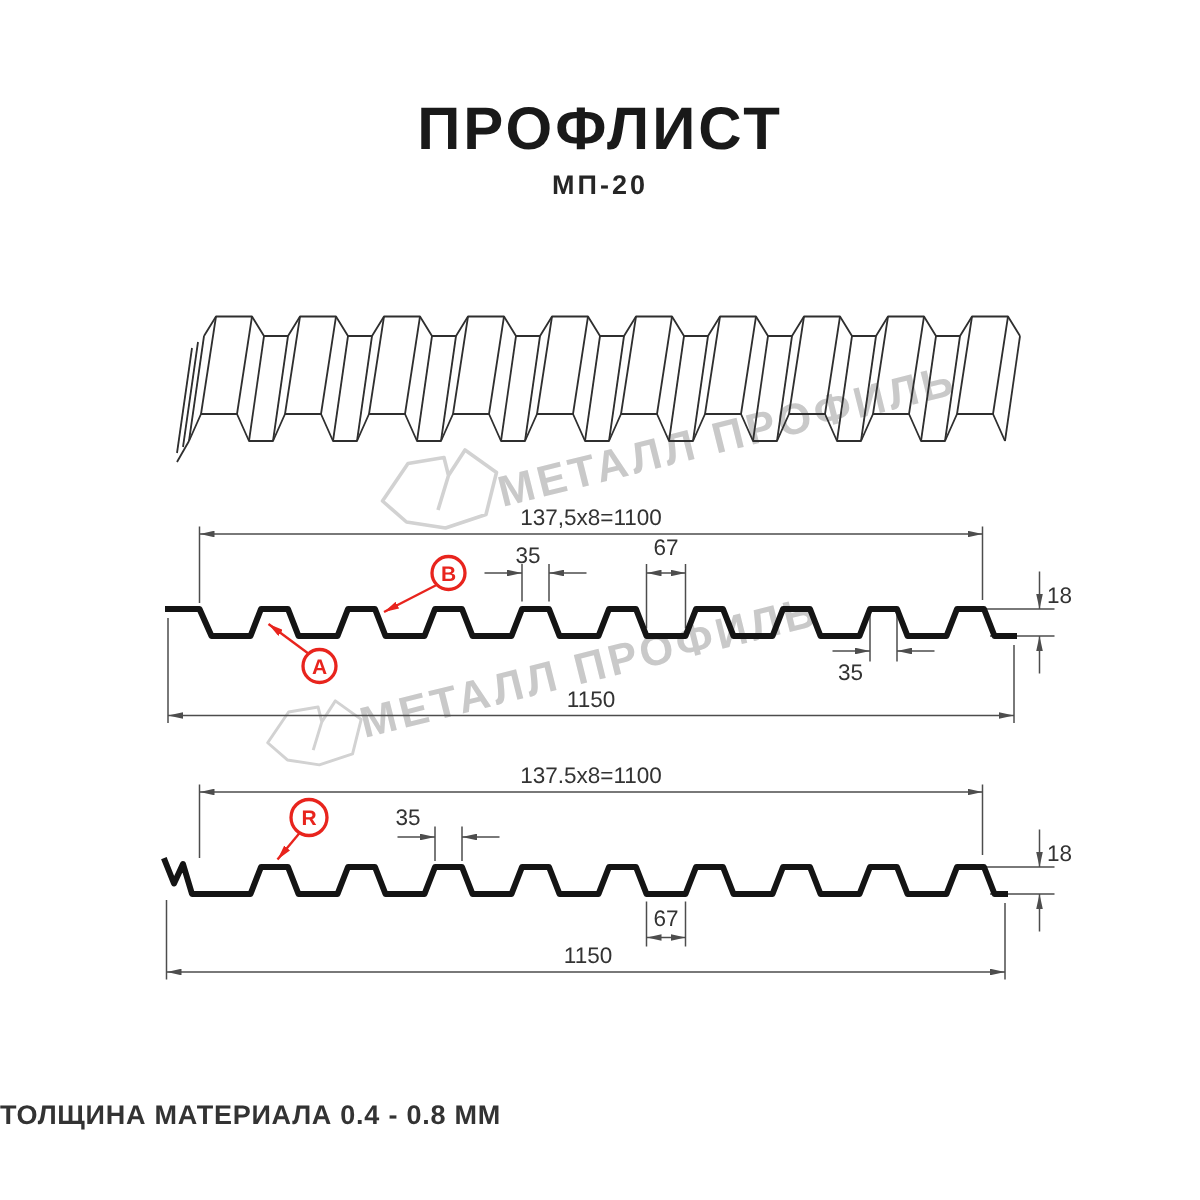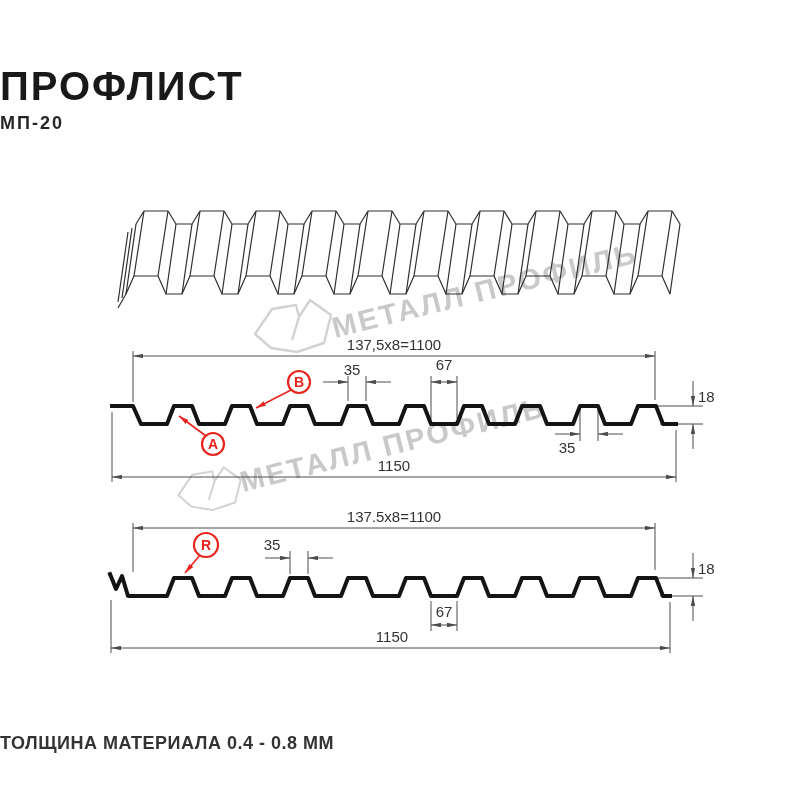--- a/index.html
+++ b/index.html
@@ -1,20 +1,20 @@
 <!DOCTYPE html>
 <html style="--red: #e8241d; --dim: #4d4d4d; --prof: #141414; --wm: #c9c9c9;"><head>
 <meta charset="utf-8">
 <style>
   html,body{margin:0;padding:0;background:#fff;}
   .stage{position:relative;width:800px;height:800px;background:#fff;overflow:hidden;
          font-family:"Liberation Sans", sans-serif;}
-  .title{position:absolute;top:64px;left:0;width:100%;
+  .title{position:absolute;top:64px;left:0;width:100%;text-align:center;
          font-size:40px;font-weight:bold;letter-spacing:2px;color:#191919;}
-  .subtitle{position:absolute;top:113px;left:0;width:100%;text-align:left;
+  .subtitle{position:absolute;top:113px;left:0;width:100%;text-align:center;
          font-size:18px;font-weight:bold;letter-spacing:2px;color:#262626;}
   .footer{position:absolute;top:733px;left:0;width:100%;
          font-size:18px;font-weight:bold;letter-spacing:0.5px;color:#333;}
   svg{position:absolute;top:0;left:0;}
   .xl{stroke:var(--dim,#4d4d4d);stroke-width:1;}
   .dl{stroke:var(--dim,#4d4d4d);stroke-width:1;}
   .dt{font-size:15px;fill:#333;}
   .prof{stroke:var(--prof,#141414);stroke-width:4;fill:none;stroke-linejoin:round;stroke-linecap:square;}
   .p3{stroke:#2f2f2f;stroke-width:1.2;fill:none;stroke-linejoin:round;}
   .fill3{fill:#fff;stroke:none;}

